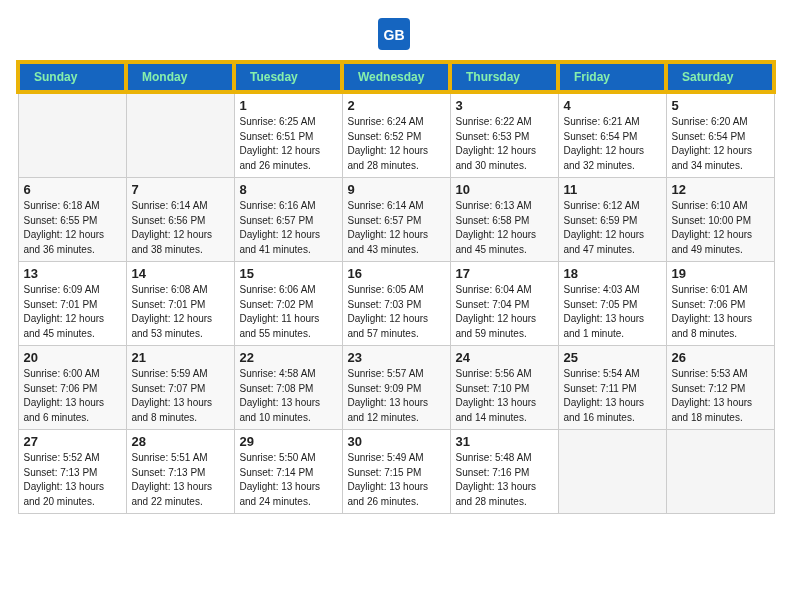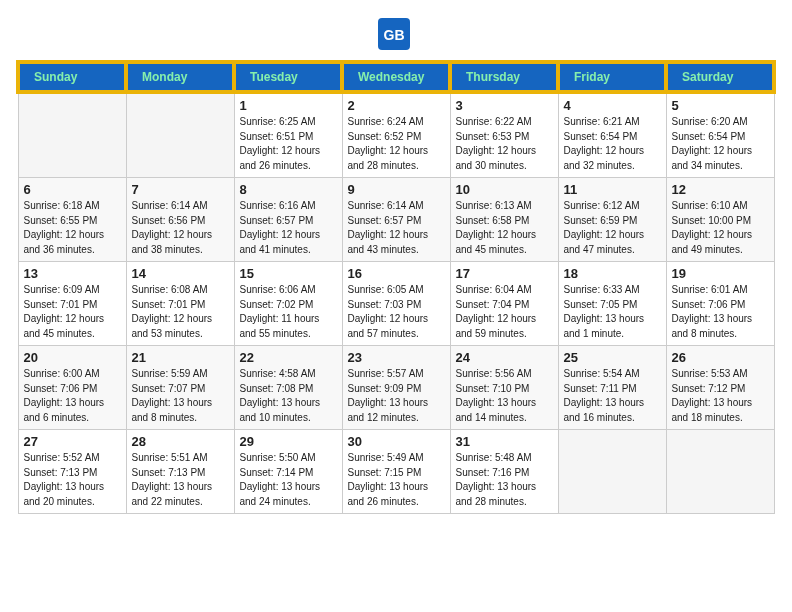--- a/index.html
+++ b/index.html
@@ -248,21 +248,21 @@
           <span class="day-num">17</span>
           <div class="cell-content">
             <span>Sunrise: 6:04 AM</span><br>
             <span>Sunset: 7:04 PM</span><br>
             <span>Daylight: 12 hours and 59 minutes.</span>
           </div>
         </td>
         <td>
           <span class="day-num">18</span>
           <div class="cell-content">
-            <span>Sunrise: 6:33 AM</span><br>
+            <span>Sunrise: 4:03 AM</span><br>
             <span>Sunset: 7:05 PM</span><br>
             <span>Daylight: 13 hours and 1 minute.</span>
           </div>
         </td>
         <td>
           <span class="day-num">19</span>
           <div class="cell-content">
             <span>Sunrise: 6:01 AM</span><br>
             <span>Sunset: 7:06 PM</span><br>
             <span>Daylight: 13 hours and 8 minutes.</span>

